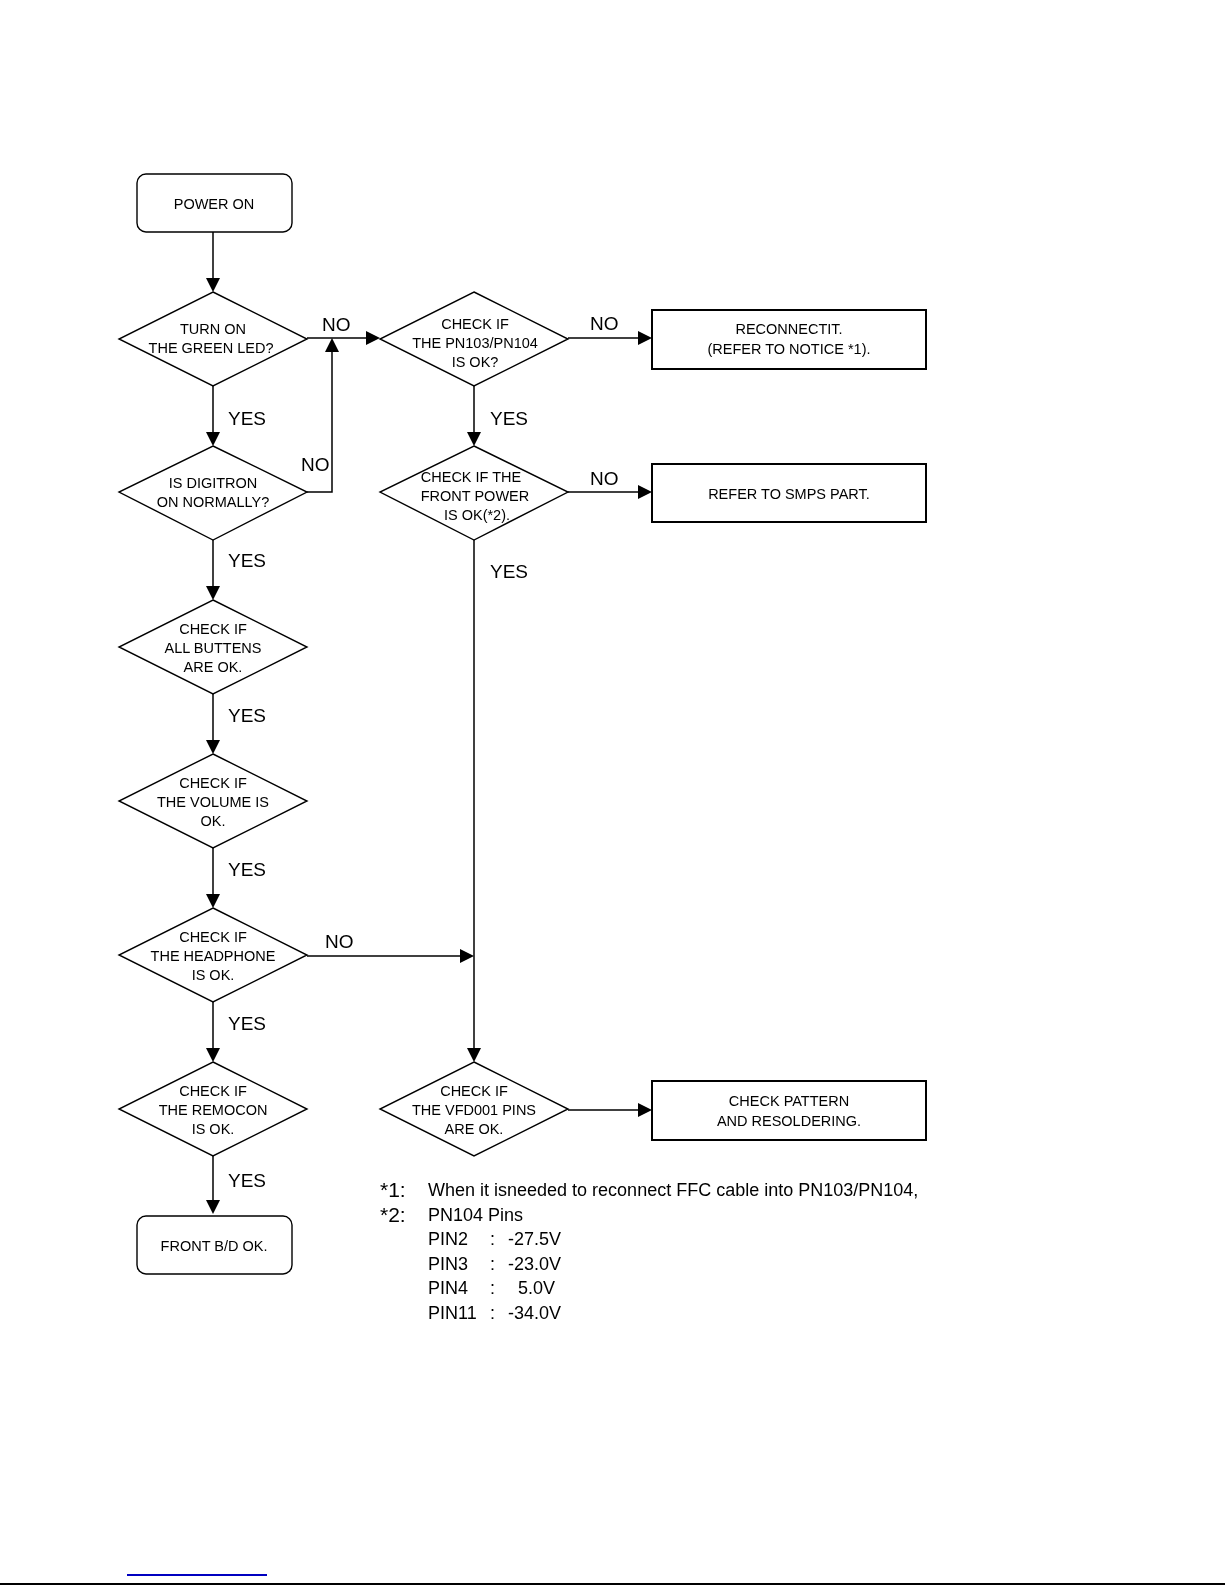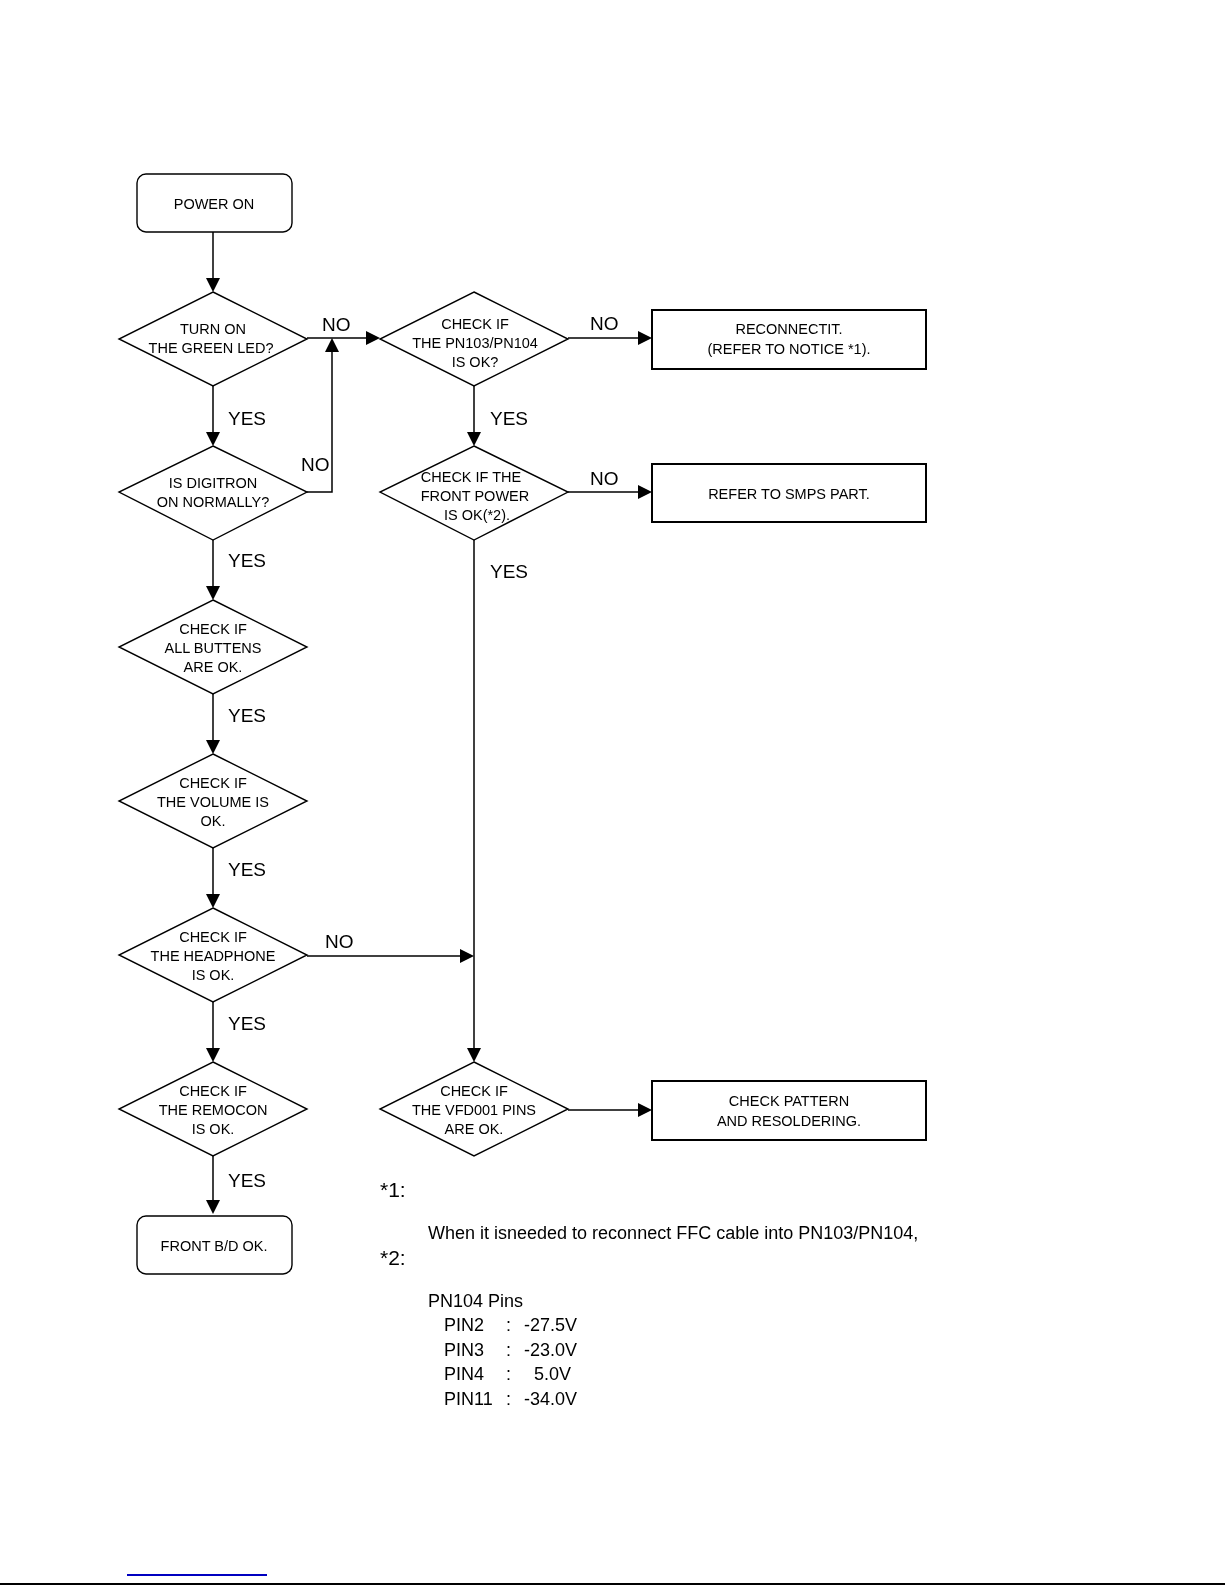--- a/index.html
+++ b/index.html
@@ -8,24 +8,24 @@
     svg#flow { position: absolute; left: 0; top: 0; }
     .shape { fill: #fff; stroke: #000; stroke-width: 1.4; }
     .rect-box { fill: #fff; stroke: #000; stroke-width: 2; }
     .line { stroke: #000; stroke-width: 1.5; fill: none; }
     .arrow { fill: #000; }
     .t-node { font-family: "Liberation Sans", sans-serif; font-size: 14.5px; text-anchor: middle; fill: #000; }
     .t-label { font-family: "Liberation Sans", sans-serif; font-size: 19px; fill: #000; }
     .notes { position: absolute; left: 380px; top: 1178px; font-size: 18px; line-height: 24.5px; }
     .note-row { display: flex; white-space: pre; }
     .note-key { width: 48px; font-size: 21px; }
-    .note-body { white-space: pre; margin-top: 43px; }
+    .note-body { white-space: pre; }
     .indent { padding-left: 48px; white-space: pre; }
     .pin-row { padding-left: 48px; display: flex; white-space: pre; }
-    .pin-name { width: 62px; margin-left: 16px; }
+    .pin-name { width: 62px; }
     .pin-sep { width: 18px; }
     .footer-link { position: absolute; left: 127px; top: 1574px; width: 140px; height: 0; border-top: 2px solid #0000c0; }
     .footer-rule { position: absolute; left: 0; top: 1583px; width: 1225px; height: 0; border-top: 2px solid #000; }
   </style>
 </head>
 <body>
 
 <svg id="flow" width="1225" height="1585">
 
   <g>

